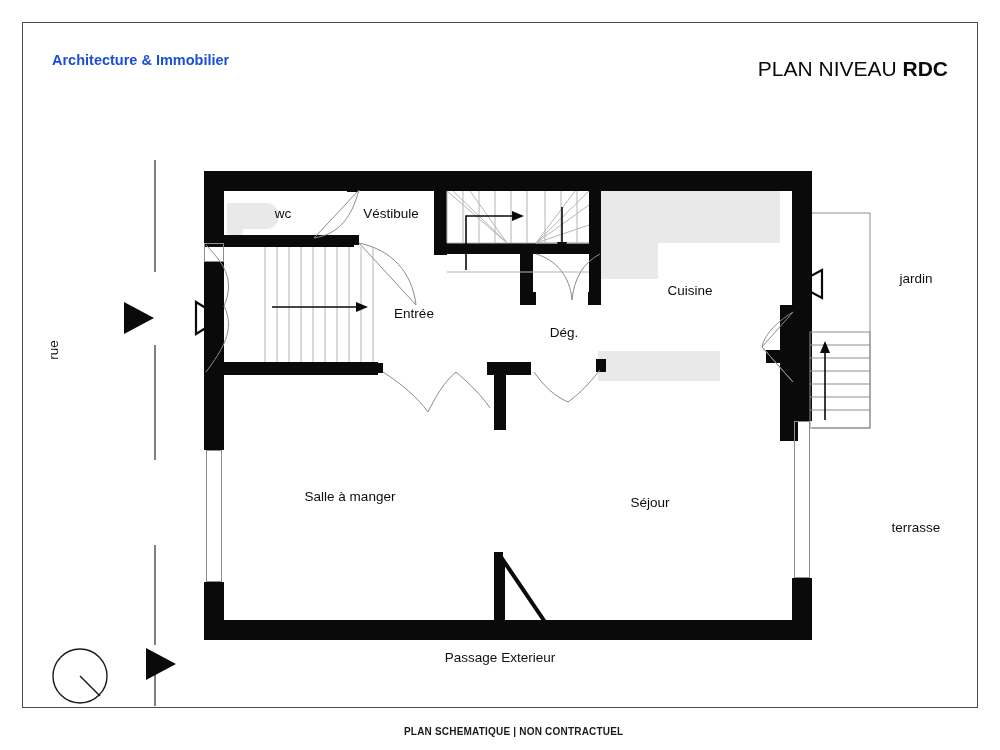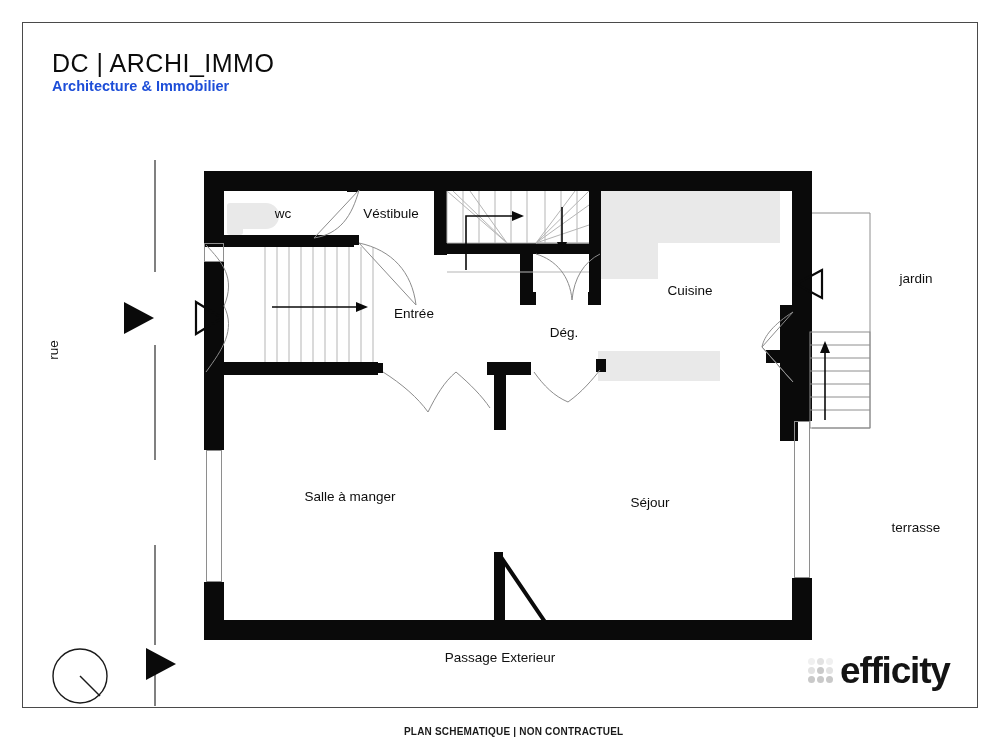--- a/index.html
+++ b/index.html
@@ -130,24 +130,24 @@
   .compass { stroke: #1a1a1a; stroke-width: 1.4; fill: none; }
 </style>
 </head>
 <body>
 
 <div id="page">
 
   <div class="frame"></div>
 
   <div class="brand">
-    <div class="brand-main">DC | ARCHI_IMMO</div>
     <div class="brand-sub">Architecture &amp; Immobilier</div>
   </div>
 
+  <div class="plan-title"><span>PLAN NIVEAU </span><b>RDC</b></div>
 
   <svg id="plan" viewBox="0 0 1000 750">
 
     <g>
       <line class="tick" x1="155" y1="160" x2="155" y2="272"></line>
       <line class="tick" x1="155" y1="345" x2="155" y2="460"></line>
       <line class="tick" x1="155" y1="545" x2="155" y2="645"></line>
       <line class="tick" x1="155" y1="668" x2="155" y2="706"></line>
     </g>
 
@@ -357,30 +357,16 @@
 
     <g>
       <text class="lbl-ext" x="58" y="350" text-anchor="middle" transform="rotate(-90 58 350)">rue</text>
       <text class="lbl-ext" x="916" y="283" text-anchor="middle">jardin</text>
       <text class="lbl-ext" x="916" y="532" text-anchor="middle">terrasse</text>
       <text class="lbl-ext" x="500" y="662" text-anchor="middle">Passage Exterieur</text>
     </g>
 
   </svg>
 
-  <div class="efficity">
-    <span class="eff-dots">
-      <i class="d3"></i>
-        <i class="d2"></i>
-        <i class="d3"></i>
-      <i class="d2"></i>
-        <i></i>
-        <i class="d2"></i>
-      <i></i>
-        <i></i>
-        <i></i>
-    </span>
-    <span class="eff-word">efficity</span>
-  </div>
 
   <div class="footer-note">PLAN SCHEMATIQUE | NON CONTRACTUEL</div>
 
 </div>
 
 </body></html>

